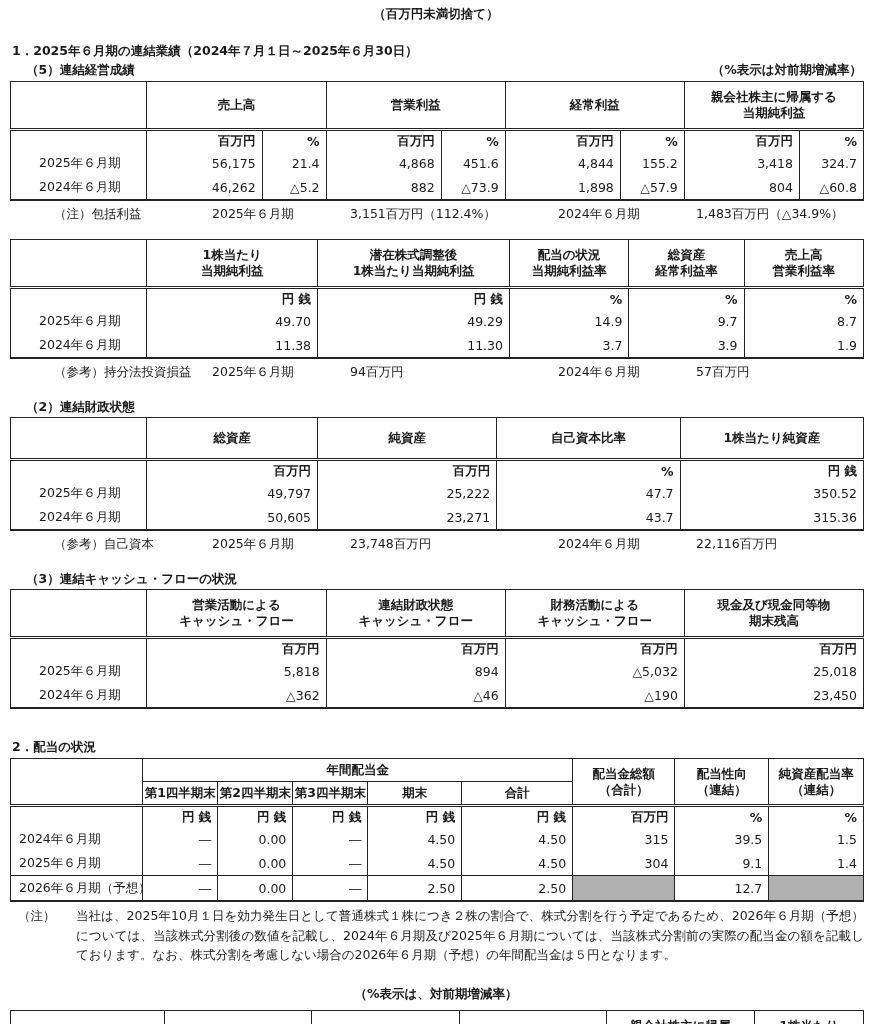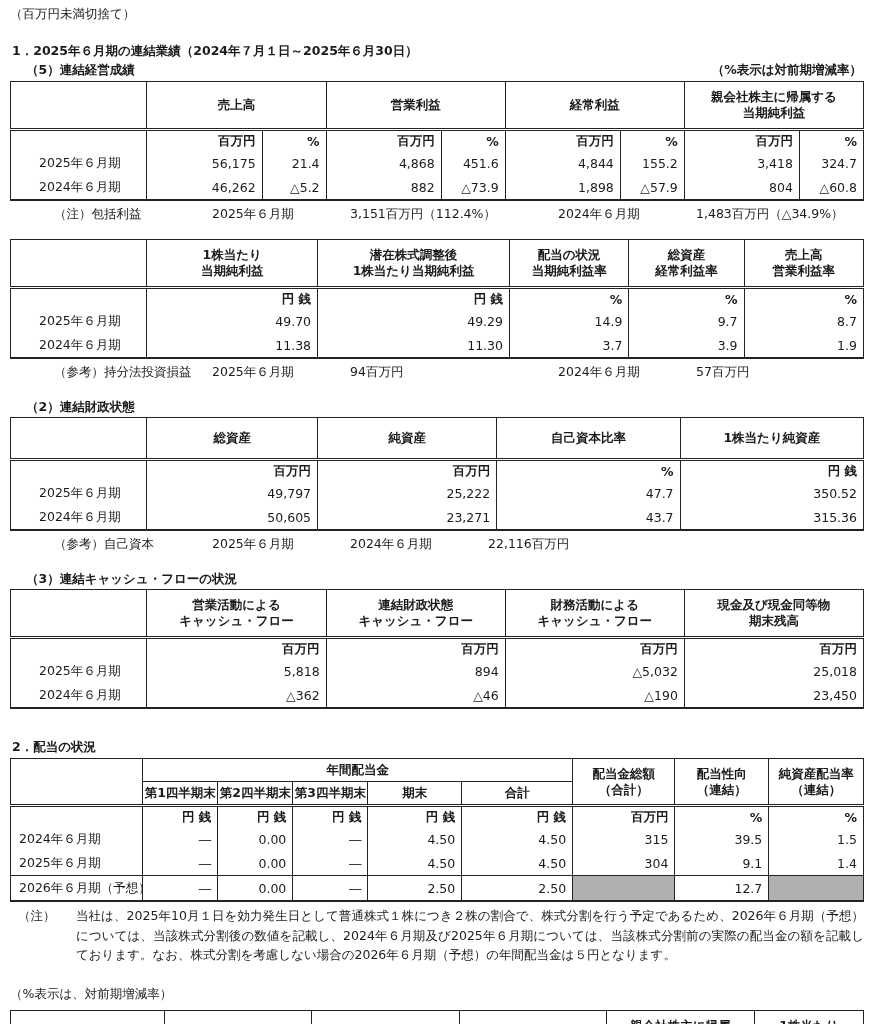--- a/index.html
+++ b/index.html
@@ -5,21 +5,21 @@
   html,body{margin:0;padding:0;background:#fff;}
   body{
     width:874px;
     color:#1b1b1b;
     font-family:"DejaVu Sans",sans-serif;
     font-size:12.5px;
     -webkit-font-smoothing:antialiased;
   }
   .page{padding:4px 10px 6px 10px;box-sizing:border-box;}
 
-  .top-note{text-align:left;padding:2px 2px 6px 0;}
+  .top-note{text-align:center;padding:2px 2px 6px 0;font-weight:bold;}
   .sec-title{font-weight:bold;margin:14px 0 2px 2px;}
   .sub-title{font-weight:bold;margin-left:16px;}
   .row-between{display:flex;justify-content:space-between;align-items:flex-end;margin:2px 0 2px 0;}
   .pct-note{font-weight:bold;padding-right:2px;}
 
   table{border-collapse:collapse;width:100%;table-layout:fixed;margin:1px 0 0 0;}
   table.t{border:1.5px solid #222;border-bottom-width:2px;}
   th,td{border-left:1px solid #222;border-right:1px solid #222;padding:1px 6px;overflow:hidden;}
   thead th{
     border-bottom:3px double #222;
@@ -236,20 +236,21 @@
         <td class="num">23,271</td>
         <td class="num">43.7</td>
         <td class="num">315.36</td>
       </tr>
     </tbody>
   </table>
 
   <div class="tnote">
     <span class="fn-label">（参考）自己資本</span>
     <span class="fn-seg">2025年６月期</span>
+    <span class="fn-val">23,748百万円</span>
     <span class="fn-seg">2024年６月期</span>
     <span class="fn-last">22,116百万円</span>
   </div>
 
   <div class="gap-l"></div>
 
   <div class="sub-title">（3）連結キャッシュ・フローの状況</div>
 
   <table class="t">
     <colgroup>

